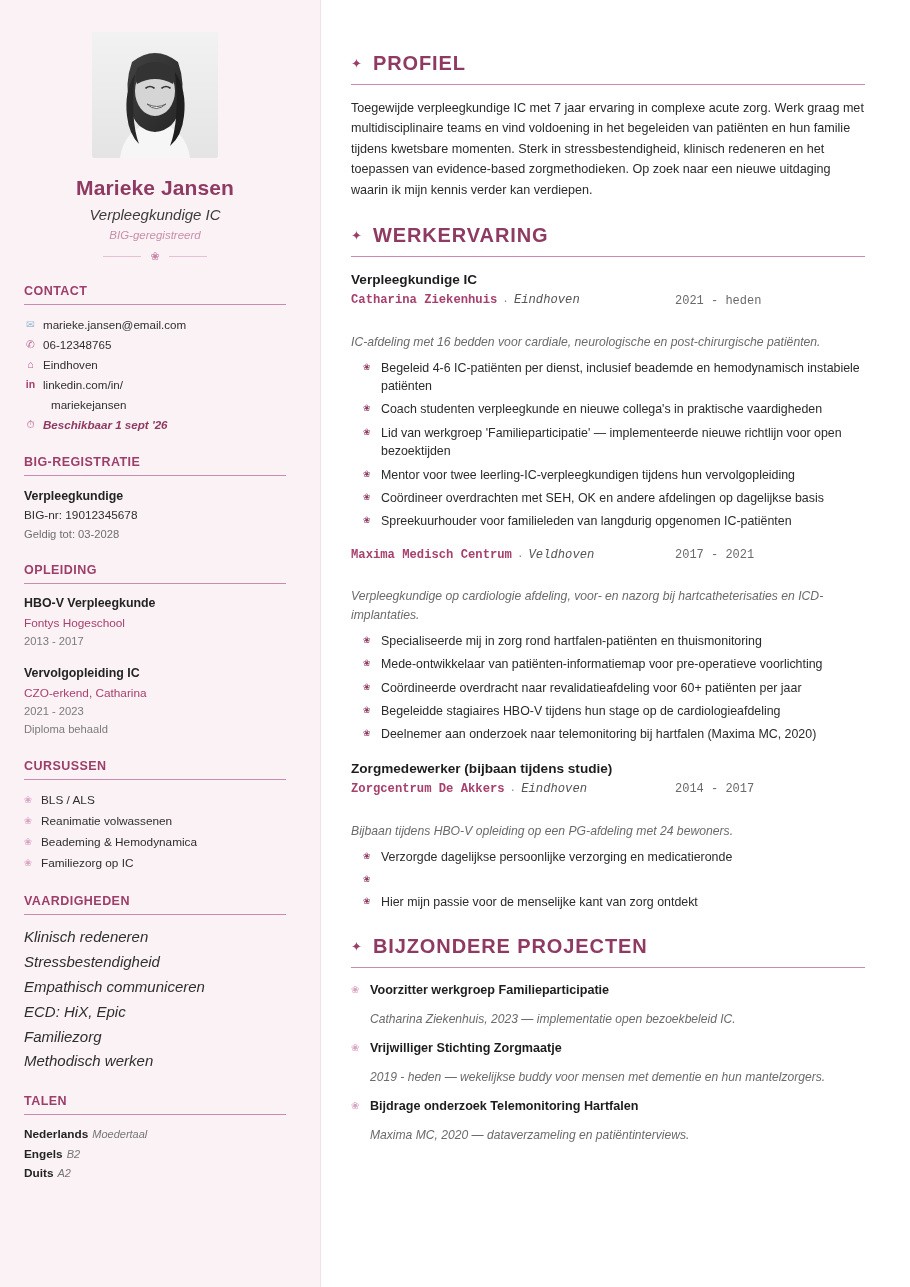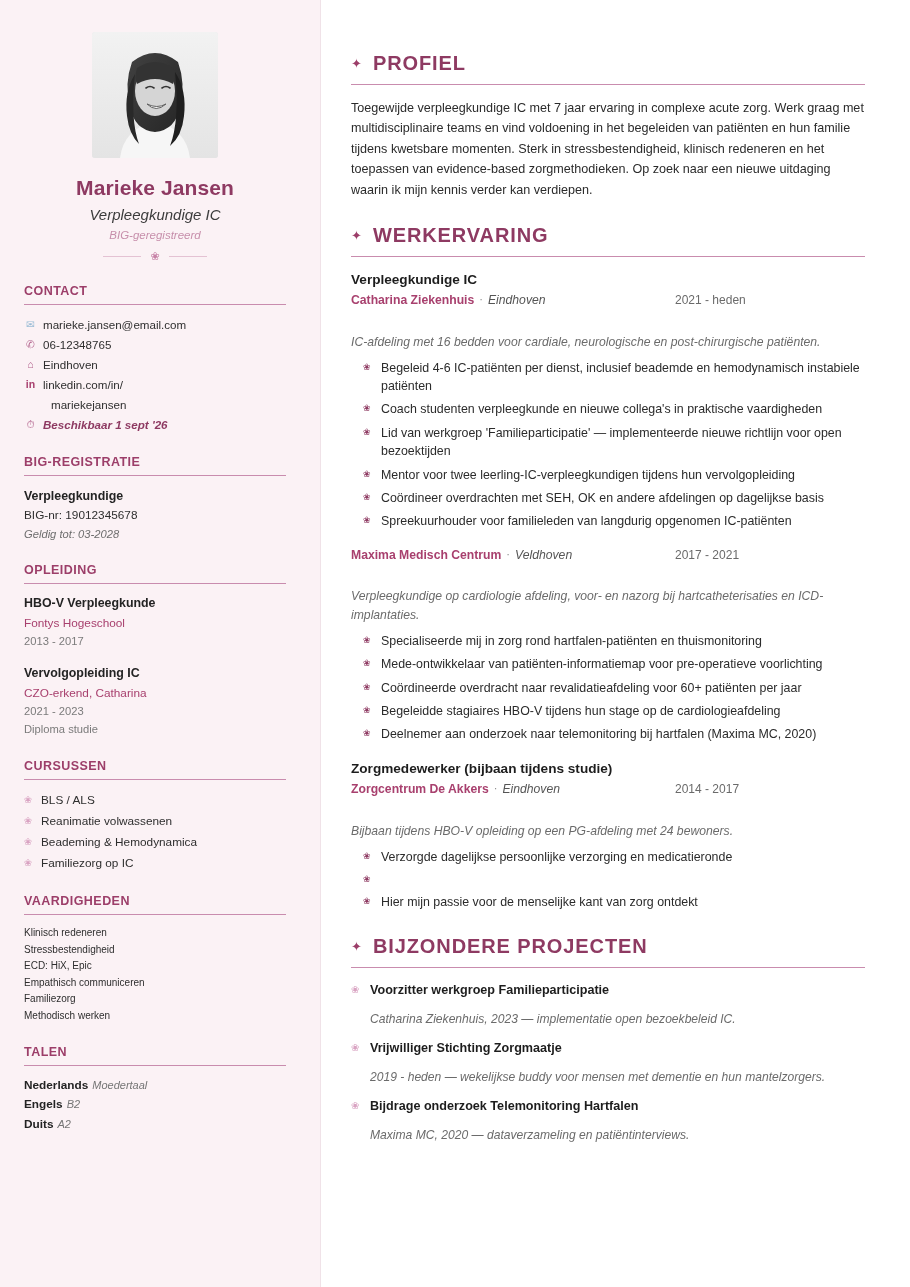--- a/index.html
+++ b/index.html
@@ -147,21 +147,20 @@
     color: #232323;
     line-height: 1.65;
   }
   .big-line {
     font-size: 11.8px;
     color: #2e2e2e;
     line-height: 1.62;
   }
   .big-muted {
     font-size: 11.2px;
-    font-style: italic;
     color: #6e6e6e;
     line-height: 1.62;
   }
 
   .edu-item { margin-bottom: 13px; }
   .edu-item:last-child { margin-bottom: 2px; }
   .edu-deg {
     font-size: 12.4px;
     font-weight: bold;
     color: #232323;
@@ -187,23 +186,24 @@
     line-height: 1.78;
   }
   .course-row .flw {
     color: #d9a3c2;
     font-size: 9.5px;
     min-width: 11px;
     line-height: 2.1;
   }
 
   .skill-row {
-    font-size: 10px;
+    font-size: 15px;
     color: #2e2e2e;
     line-height: 1.66;
+    font-style: italic;
   }
 
   .lang-row {
     font-size: 11.8px;
     line-height: 1.66;
     color: #232323;
   }
   .lang-row b { font-weight: bold; }
   .lang-row span.lvl {
     font-style: italic;
@@ -254,24 +254,25 @@
 
   .job-title {
     font-size: 13.6px;
     font-weight: bold;
     color: #1d1d1d;
     line-height: 1.5;
   }
 
   .job-meta {
     display: flex;
-    align-items: flex-start;
+    align-items: flex-end;
     font-size: 12.2px;
     line-height: 1.6;
     margin-top: 1px;
+    font-family: Liberation Mono, monospace;
   }
   .job-meta .org {
     font-weight: bold;
     color: #a8406e;
   }
   .job-meta .sep {
     color: #8b8b8b;
     margin: 0 5px;
     font-size: 11px;
   }
@@ -427,21 +428,21 @@
       <div class="edu-item">
         <div class="edu-deg">HBO-V Verpleegkunde</div>
         <div class="edu-school">Fontys Hogeschool</div>
         <div class="edu-dates">2013 - 2017</div>
       </div>
 
       <div class="edu-item">
         <div class="edu-deg">Vervolgopleiding IC</div>
         <div class="edu-school">CZO-erkend, Catharina</div>
         <div class="edu-dates">2021 - 2023</div>
-        <div class="edu-dates">Diploma studie</div>
+        <div class="edu-dates">Diploma behaald</div>
       </div>
     </section>
 
     <section class="side-section">
       <div class="side-head">CURSUSSEN</div>
       <div class="side-rule"></div>
       <div class="course-row">
         <span class="flw">❀</span>
         <span>BLS / ALS</span>
       </div>
@@ -457,22 +458,22 @@
         <span class="flw">❀</span>
         <span>Familiezorg op IC</span>
       </div>
     </section>
 
     <section class="side-section">
       <div class="side-head">VAARDIGHEDEN</div>
       <div class="side-rule"></div>
       <div class="skill-row">Klinisch redeneren</div>
       <div class="skill-row">Stressbestendigheid</div>
+      <div class="skill-row">Empathisch communiceren</div>
       <div class="skill-row">ECD: HiX, Epic</div>
-      <div class="skill-row">Empathisch communiceren</div>
       <div class="skill-row">Familiezorg</div>
       <div class="skill-row">Methodisch werken</div>
     </section>
 
     <section class="side-section">
       <div class="side-head">TALEN</div>
       <div class="side-rule"></div>
       <div class="lang-row">
         <b>Nederlands</b><span class="lvl">Moedertaal</span>
       </div>

